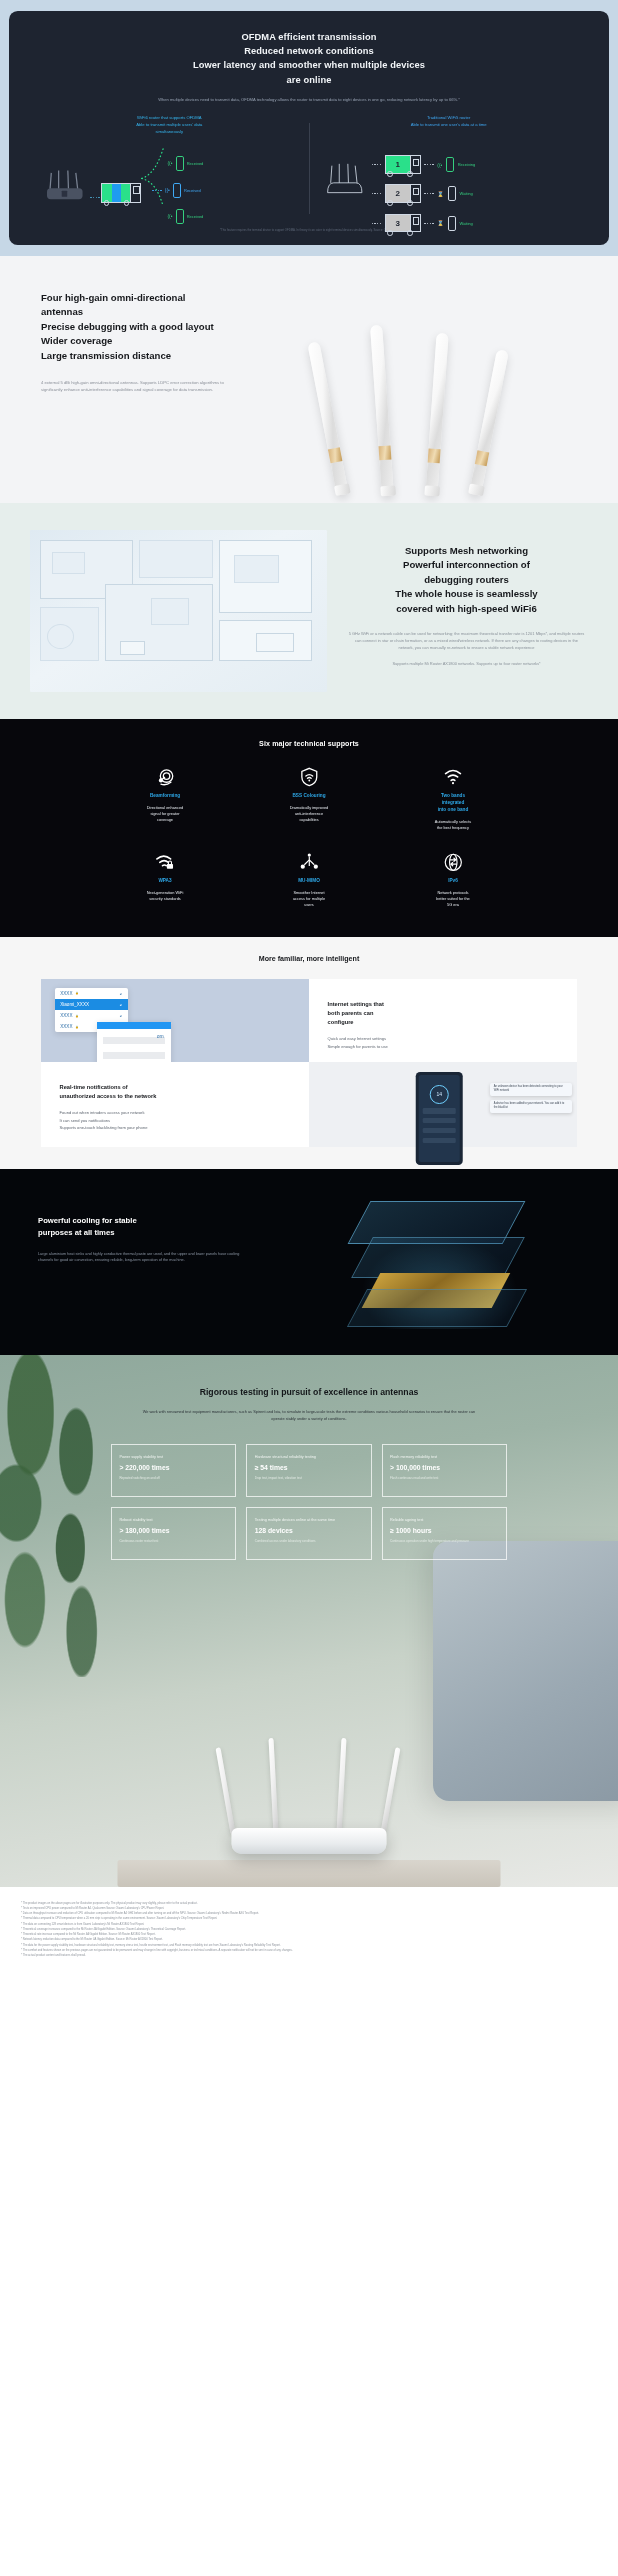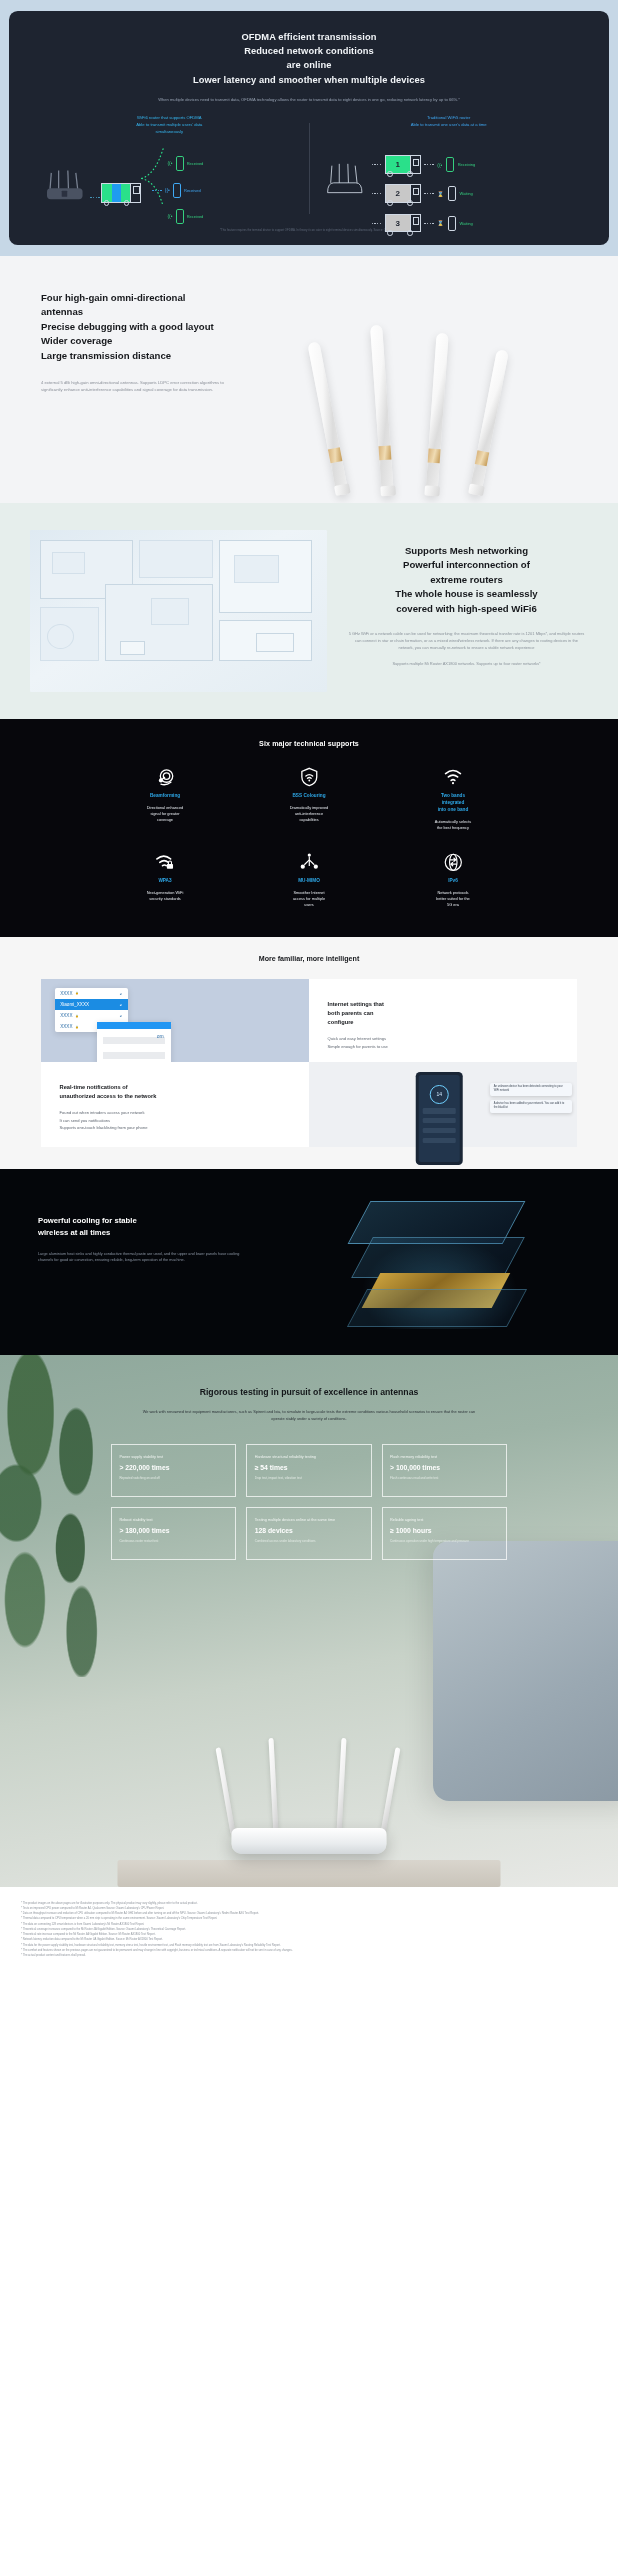--- a/index.html
+++ b/index.html
@@ -398,22 +398,22 @@
 <body>
 
 <div class="page">
 
   <section class="sec-ofdma">
     <div class="ofdma-card">
 
       <div class="ofdma-title">
         <div>OFDMA efficient transmission</div>
         <div>Reduced network conditions</div>
+        <div>Lower latency and smoother when multiple devices</div>
         <div>are online</div>
-        <div>Lower latency and smoother when multiple devices</div>
       </div>
 
       <div class="ofdma-sub">When multiple devices need to transmit data, OFDMA technology allows the router to transmit data to eight devices in one go, reducing network latency by up to 66%.*</div>
 
       <div class="ofdma-diagram">
         <div class="ofdma-divider"></div>
 
         <div class="ofdma-col">
           <div class="col-head blue">
             <div>WiFi6 router that supports OFDMA</div>
@@ -653,21 +653,21 @@
       <div class="fp soft" style="left:204px; top:25px; width:45px; height:28.4px;"></div>
       <div class="fp" style="left:90px; top:111px; width:25px; height:13.6px;"></div>
       <div class="fp" style="left:226px; top:103px; width:38px; height:18.6px;"></div>
       <div class="fp soft" style="left:17.3px; top:94px; width:27px; height:25px; border-radius:50%;"></div>
     </div>
 
     <div class="mesh-text">
       <div class="mesh-title">
         <div>Supports Mesh networking</div>
         <div>Powerful interconnection of</div>
-        <div>extreme routers</div>
+        <div>debugging routers</div>
         <div>The whole house is seamlessly</div>
         <div>covered with high-speed WiFi6</div>
       </div>
       <div class="mesh-desc">
         <p>5 GHz WiFi or a network cable can be used for networking; the maximum theoretical transfer rate is 1201 Mbps*, and multiple routers can connect in star or chain formation, or as a mixed wired/wireless network. If there are any changes to routing devices in the network, you can manually re-network to ensure a stable network experience</p>
         <p>Supports multiple Mi Router AX1800 networks. Supports up to four router networks*</p>
       </div>
     </div>
   </section>
 
@@ -870,21 +870,21 @@
         <div class="notif" style="top:21px;">An unknown device has been detected connecting to your WiFi network</div>
         <div class="notif" style="top:38px;">A device has been added to your network. You can add it to the blacklist</div>
       </div>
 
     </div>
   </section>
 
   <section class="sec-cool">
     <div class="cool-title">
       <div>Powerful cooling for stable</div>
-      <div>wireless at all times</div>
+      <div>purposes at all times</div>
     </div>
     <div class="cool-desc">Large aluminium heat sinks and highly conductive thermal paste are used, and the upper and lower panels have cooling channels for good air convection, ensuring reliable, long-term operation of the machine.</div>
 
     <div class="cool-art">
       <div class="glow"></div>
       <div class="heat-plate" style="left:37px; top:21px; width:155px; height:43px; transform:skewX(-28deg);"></div>
       <div class="heat-plate" style="left:40px; top:57px; width:152px; height:41px; transform:skewX(-28deg); opacity:.75;"></div>
       <div class="pcb"></div>
       <div class="heat-plate" style="left:35px; top:109px; width:160px; height:38px; transform:skewX(-28deg); opacity:.6;"></div>
     </div>

